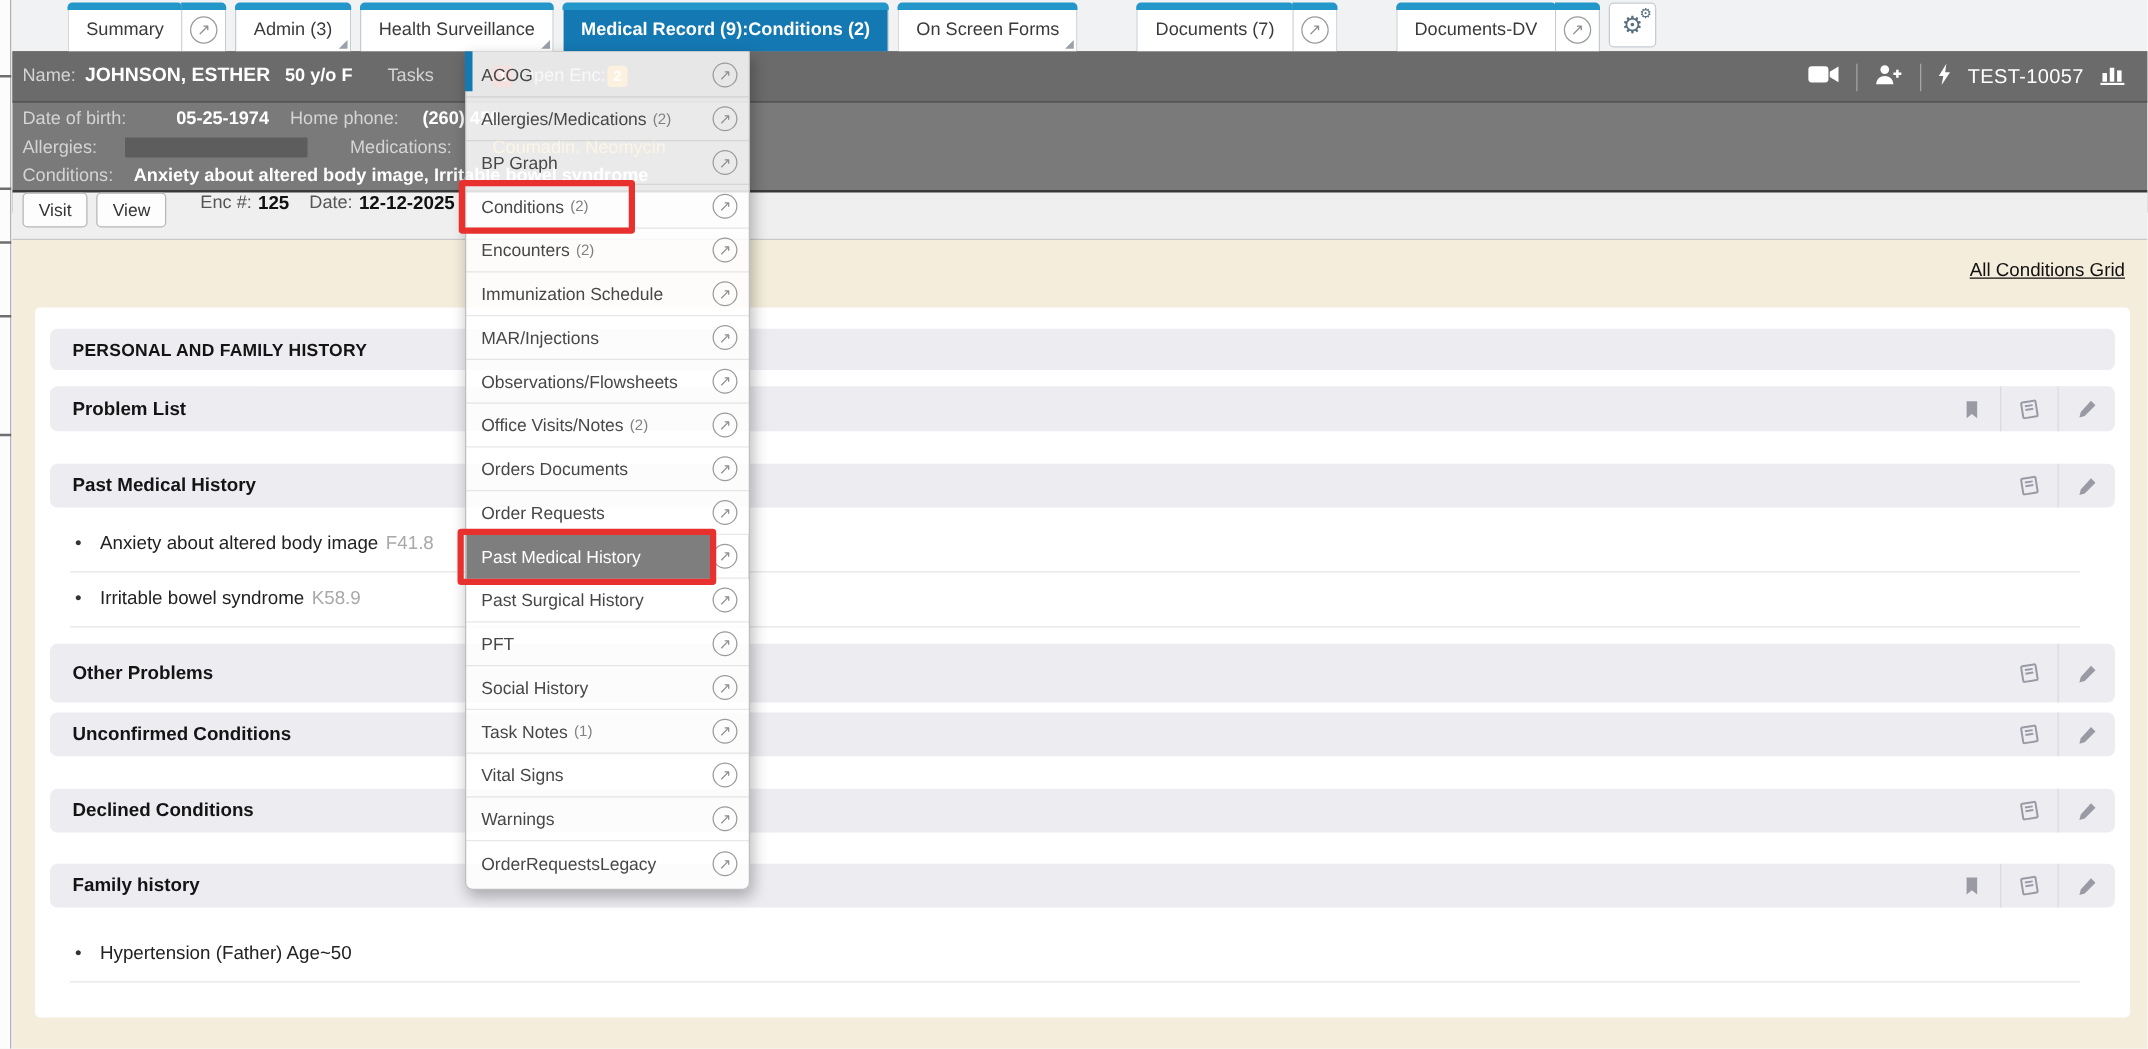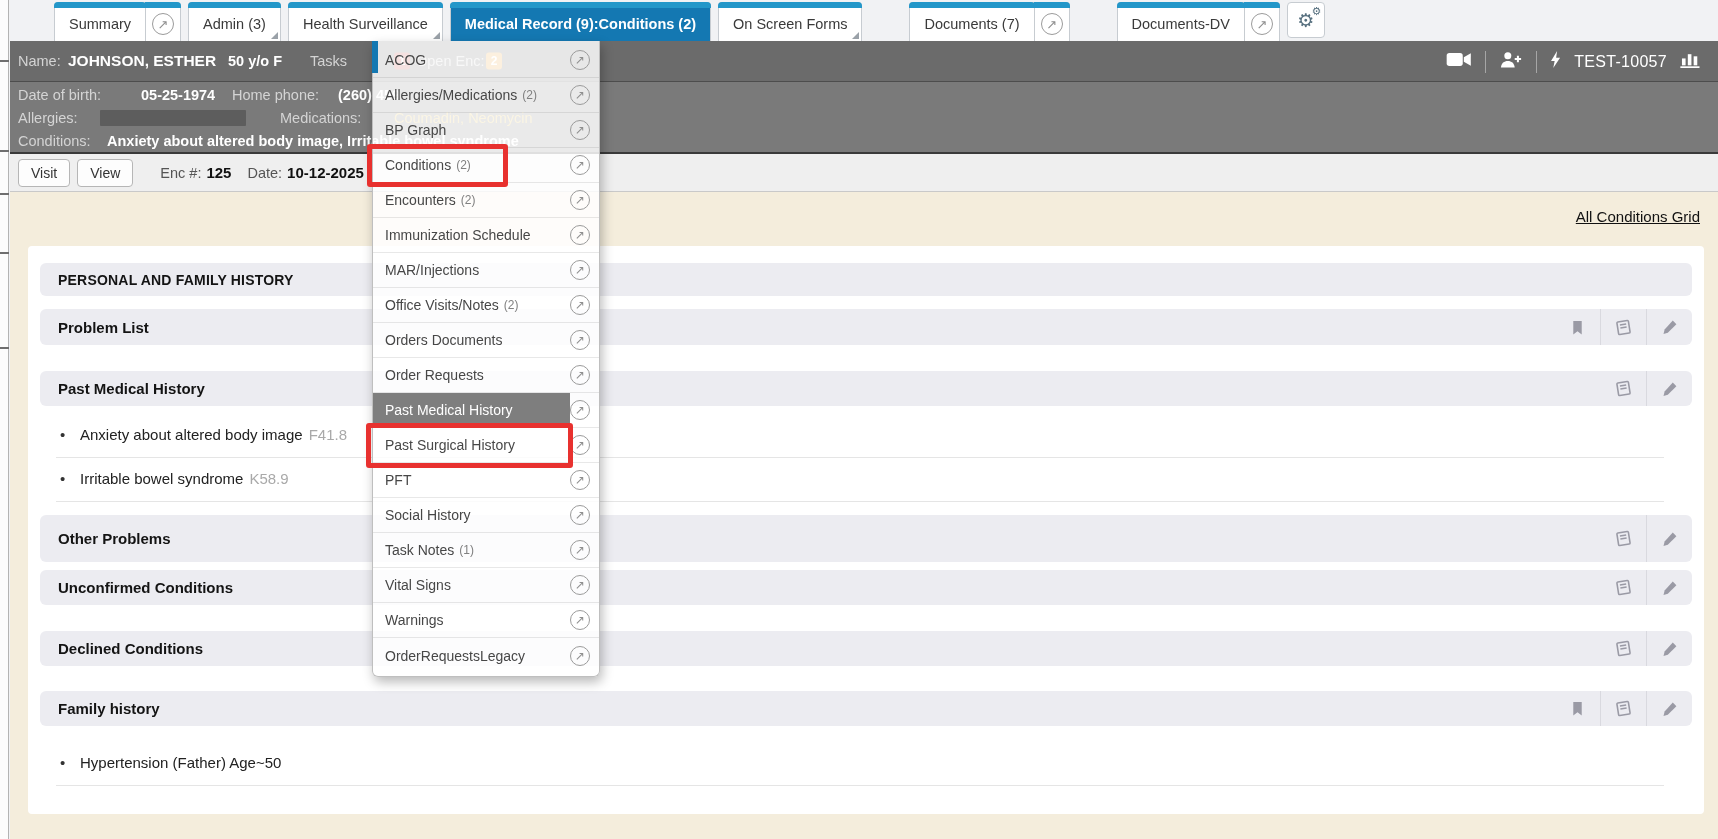--- a/index.html
+++ b/index.html
@@ -51,21 +51,21 @@
   .prow { position:absolute; left:0; right:0; }
   .prow.r2 { top:42px; height:24px; }
   .prow.r3 { top:66px; height:22px; }
   .prow.r4 { top:88px; height:23px; }
   .redact { position:absolute; top:3px; height:16px; background:#5d5d5d; border-radius:1px; }
   .meds { color:#e6c35c; font-size:14.5px; }
 
   
   .visitbar { position:absolute; left:10px; top:152px; right:0; height:40px; background:#efefef;
               border-top:2px solid #3a3a3a; border-bottom:1px solid #c9c9c9;
-              display:flex; align-items:center; padding-left:8px; z-index:4; }
+              display:flex; align-items:flex-start; padding-left:8px; z-index:4; }
   .btn { background:#fdfdfd; border:1px solid #b6b6b6; border-radius:4px; padding:5px 12px; font-size:14px; color:#333; margin-right:7px; }
   .tlabel { color:#555; font-size:14.5px; margin-left:20px; }
   .tvalue { color:#111; font-size:15px; font-weight:bold; margin-left:5px; }
 
   
   .page { position:absolute; left:10px; top:192px; right:0; bottom:0; background:#f4eddc; z-index:1; }
   .allcond { position:absolute; top:16px; right:18px; font-size:15px; color:#111; text-decoration:underline; cursor:pointer; }
   .card { position:absolute; left:18px; top:54px; right:14px; height:568px; background:#fff; border-radius:4px; }
   .secbar { position:absolute; left:12px; right:12px; background:#ececf1; border-radius:6px; display:flex; align-items:center; padding-left:18px; }
   .secbar .title { font-weight:bold; font-size:15px; color:#141414; }
@@ -209,21 +209,21 @@
       <span class="abs pvalue" style="left:97px">Anxiety about altered body image, Irritable bowel syndrome</span>
     </div>
   </div>
 
   <div class="visitbar">
     <button class="btn">Visit</button>
     <button class="btn">View</button>
     <span class="tlabel">Enc #:</span>
     <span class="tvalue">125</span>
     <span class="tlabel" style="margin-left:16px">Date:</span>
-    <span class="tvalue">10-12-2025</span>
+    <span class="tvalue">12-12-2025</span>
   </div>
 
   <div class="page">
     <a class="allcond">All Conditions Grid</a>
 
     <div class="card">
 
       <div class="secbar big" style="top:17px; height:33px">
         <span class="title">PERSONAL AND FAMILY HISTORY</span>
       </div>
@@ -397,20 +397,25 @@
         <span class="mlabel">Immunization Schedule</span>
         <span class="mcount"></span>
         <span class="arrow-circle"></span>
       </div>
     <div class="mitem">
         <span class="mlabel">MAR/Injections</span>
         <span class="mcount"></span>
         <span class="arrow-circle"></span>
       </div>
     <div class="mitem">
+        <span class="mlabel">Observations/Flowsheets</span>
+        <span class="mcount"></span>
+        <span class="arrow-circle"></span>
+      </div>
+    <div class="mitem">
         <span class="mlabel">Office Visits/Notes</span>
         <span class="mcount">(2)</span>
         <span class="arrow-circle"></span>
       </div>
     <div class="mitem">
         <span class="mlabel">Orders Documents</span>
         <span class="mcount"></span>
         <span class="arrow-circle"></span>
       </div>
     <div class="mitem">

